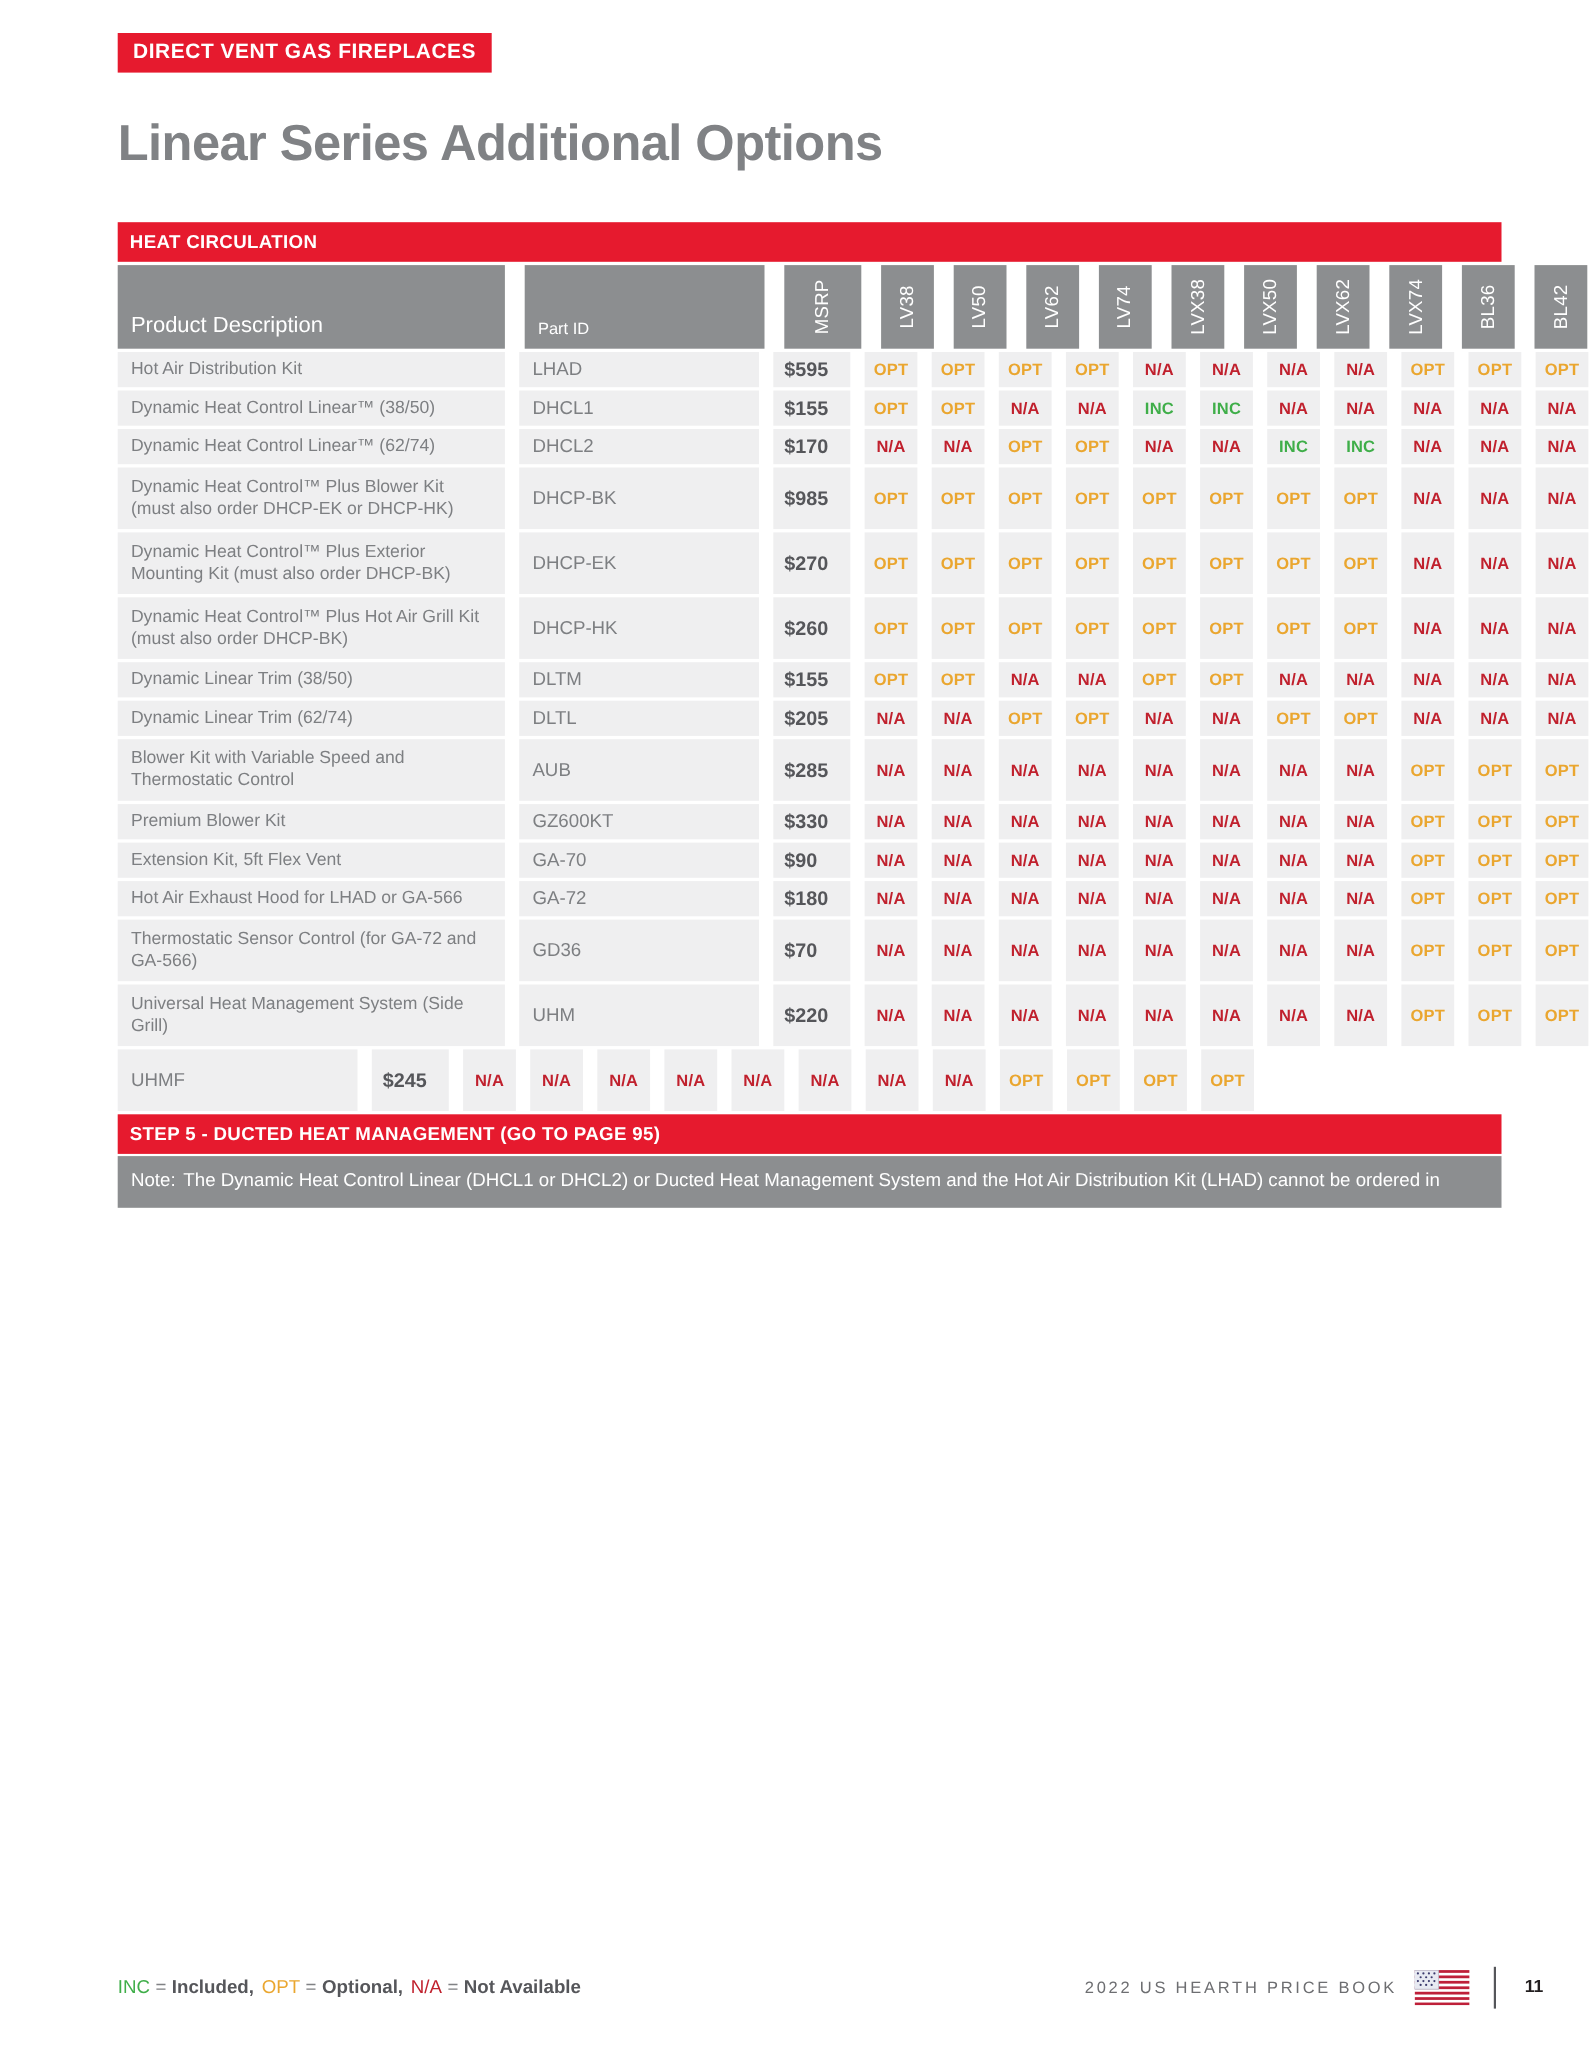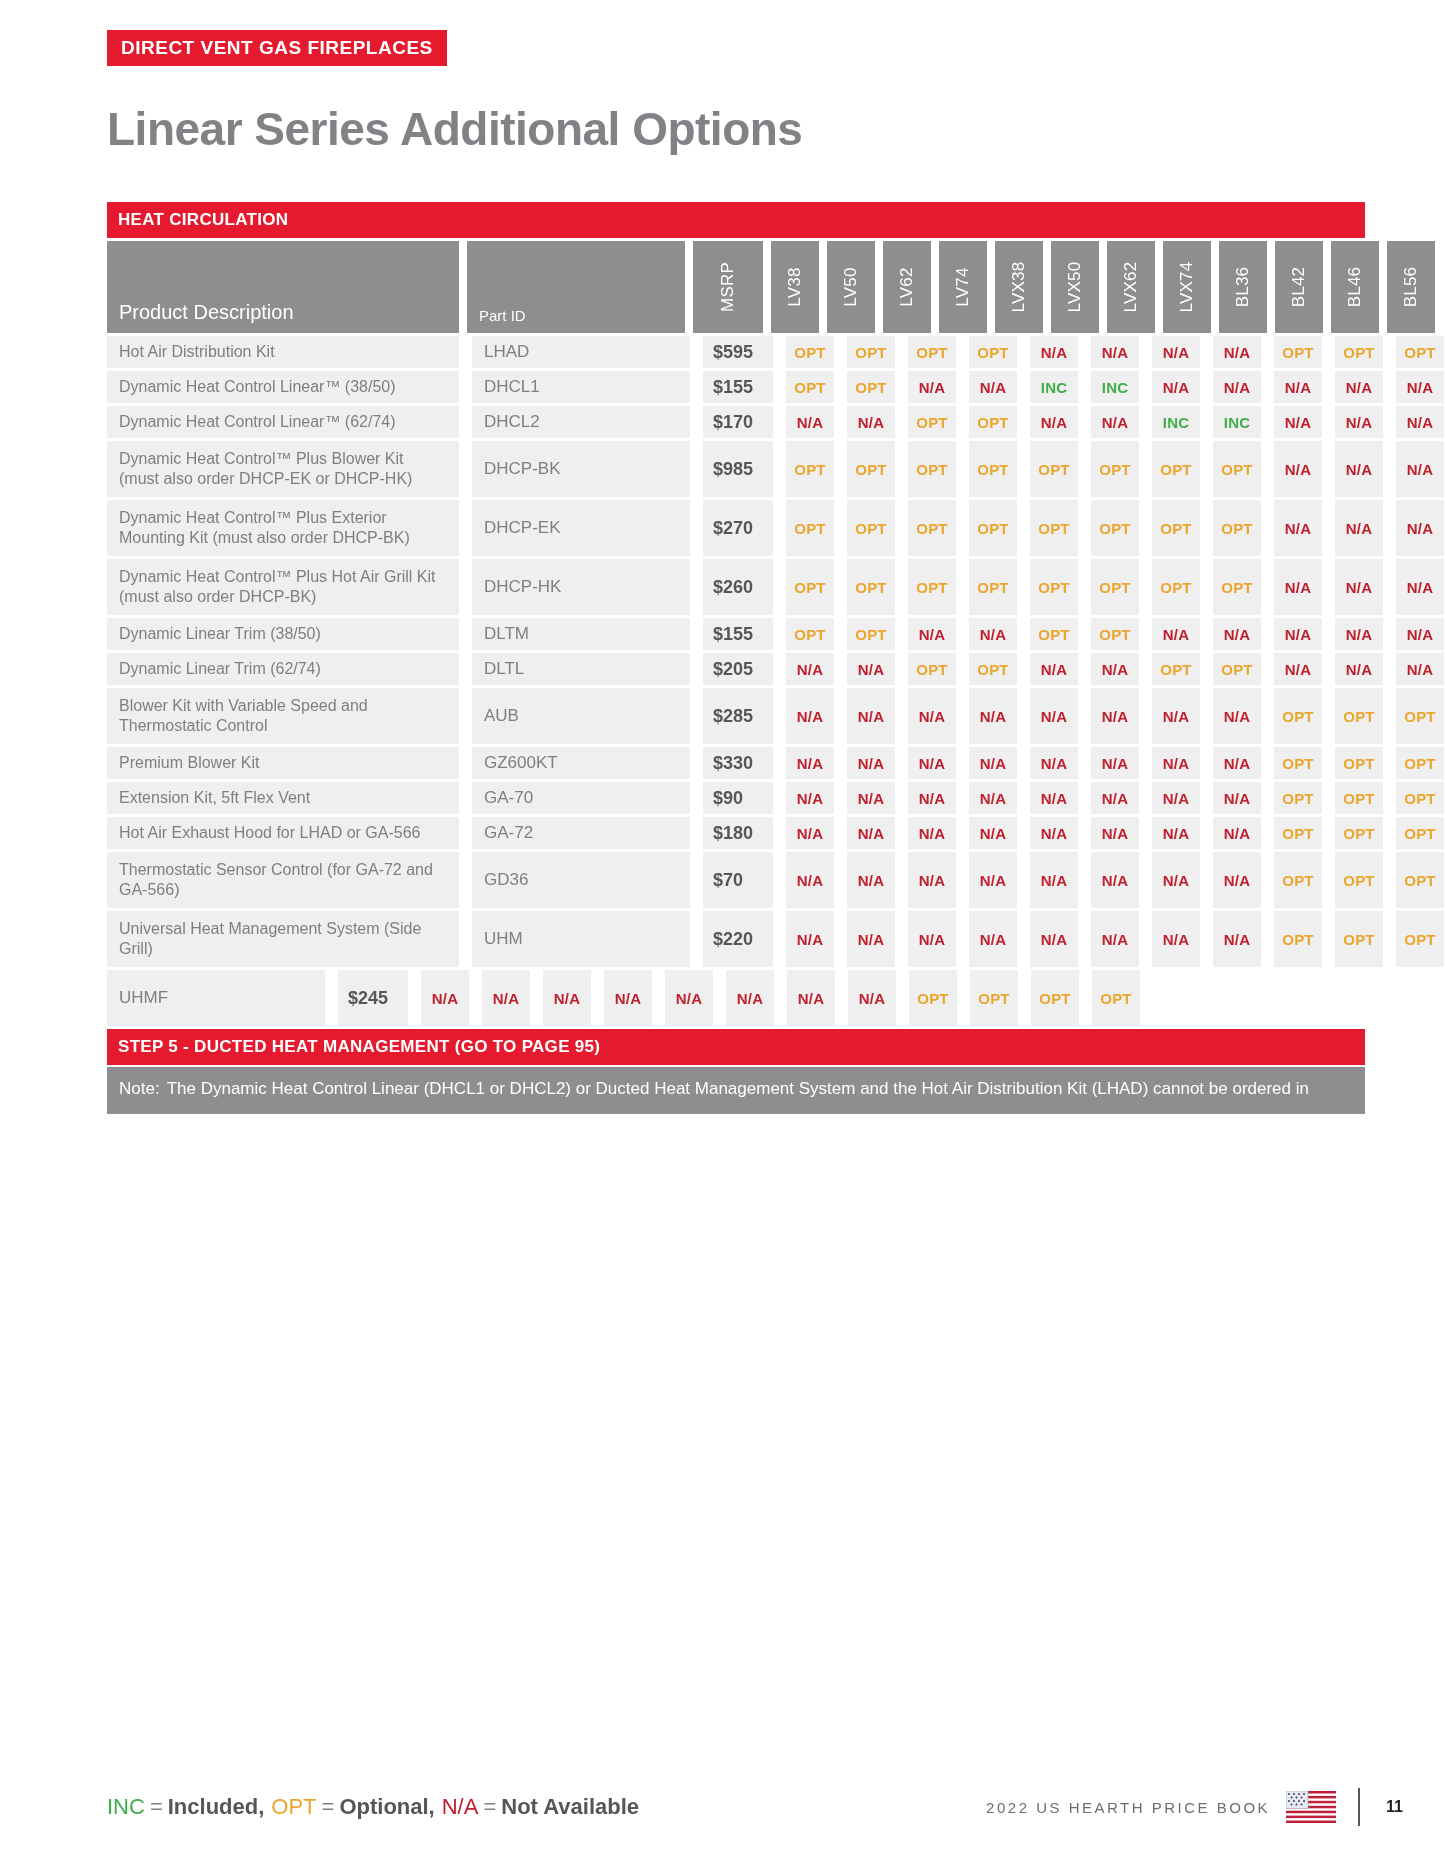--- a/index.html
+++ b/index.html
@@ -6,21 +6,21 @@
   html,body{width:1445px;height:1870px;background:#ffffff;font-family:"Liberation Sans",sans-serif;overflow:hidden}
   .page{position:relative;width:1445px;height:1870px;padding:30px 80px 0 107px}
 
   .tag{display:inline-block;background:#E61A2E;color:#fff;font-weight:bold;font-size:19px;letter-spacing:.5px;padding:7px 14px}
   .title{margin:36px 0 46px;font-size:46px;letter-spacing:-.5px;color:#808285;font-weight:bold}
 
   .tbl{width:1258px}
   .band{background:#E61A2E;color:#fff;font-weight:bold;font-size:17px;letter-spacing:.3px;padding:8px 11px}
   .band.step{margin-top:3px}
 
-  .hrow{display:flex;gap:8px;margin-top:3px;height:92px}
+  .hrow{display:flex;gap:18px;margin-top:3px;height:76px}
   .hrow .cell{background:#8C8E90;color:#fff}
   .hc-desc{width:352px;flex:none;display:flex;align-items:flex-end;padding:9px 12px;font-size:20px}
   .hc-part{width:218px;flex:none;display:flex;align-items:flex-end;padding:9px 12px;font-size:15px}
   .hc-m{width:48px;flex:none;display:flex;align-items:center;justify-content:center}
   .hc-msrp{width:70px}
   .rot{transform:rotate(-90deg);white-space:nowrap;font-size:17px;letter-spacing:.2px}
 
   .row{display:flex;gap:13px;margin-top:3px;min-height:32px}
   .row.tall{min-height:56px}
   .row .cell{background:#EFEFF0}
@@ -29,21 +29,21 @@
   .bc-msrp{width:70px;flex:none;display:flex;align-items:center;padding-left:10px;font-size:18px;font-weight:bold;color:#55565A}
   .bc-v{width:48px;flex:none;display:flex;align-items:center;justify-content:center;font-size:15px;font-weight:bold;letter-spacing:.2px}
   .v-opt{color:#EAA62F}
   .v-na{color:#C0202D}
   .v-inc{color:#3FAE49}
 
   .note{background:#8C8E90;color:#fff;margin-top:2px;padding:9px 12px 12px;display:flex;font-size:17px;line-height:1.5}
   .note-label{margin-right:7px;white-space:nowrap}
 
   .footer{position:absolute;left:107px;top:1788px;width:1296px;display:flex;align-items:center;justify-content:space-between}
-  .legend{font-size:22px;color:#55565A}
+  .legend{font-size:17px;color:#55565A}
   .legend .eq{color:#808285;font-weight:normal;margin:0 5px}
   .legend .word{font-weight:bold;margin-right:7px}
   .k-inc{color:#3FAE49}
   .k-opt{color:#EAA62F}
   .k-na{color:#C0202D}
   .fright{display:flex;align-items:center}
   .book{font-size:15px;letter-spacing:2.5px;color:#6D6E71;margin-right:16px}
   .flag{margin-right:22px}
   .fdivider{width:2px;height:38px;background:#55565A;margin-right:26px}
   .pagenum{font-size:16px;font-weight:bold;color:#231F20}

